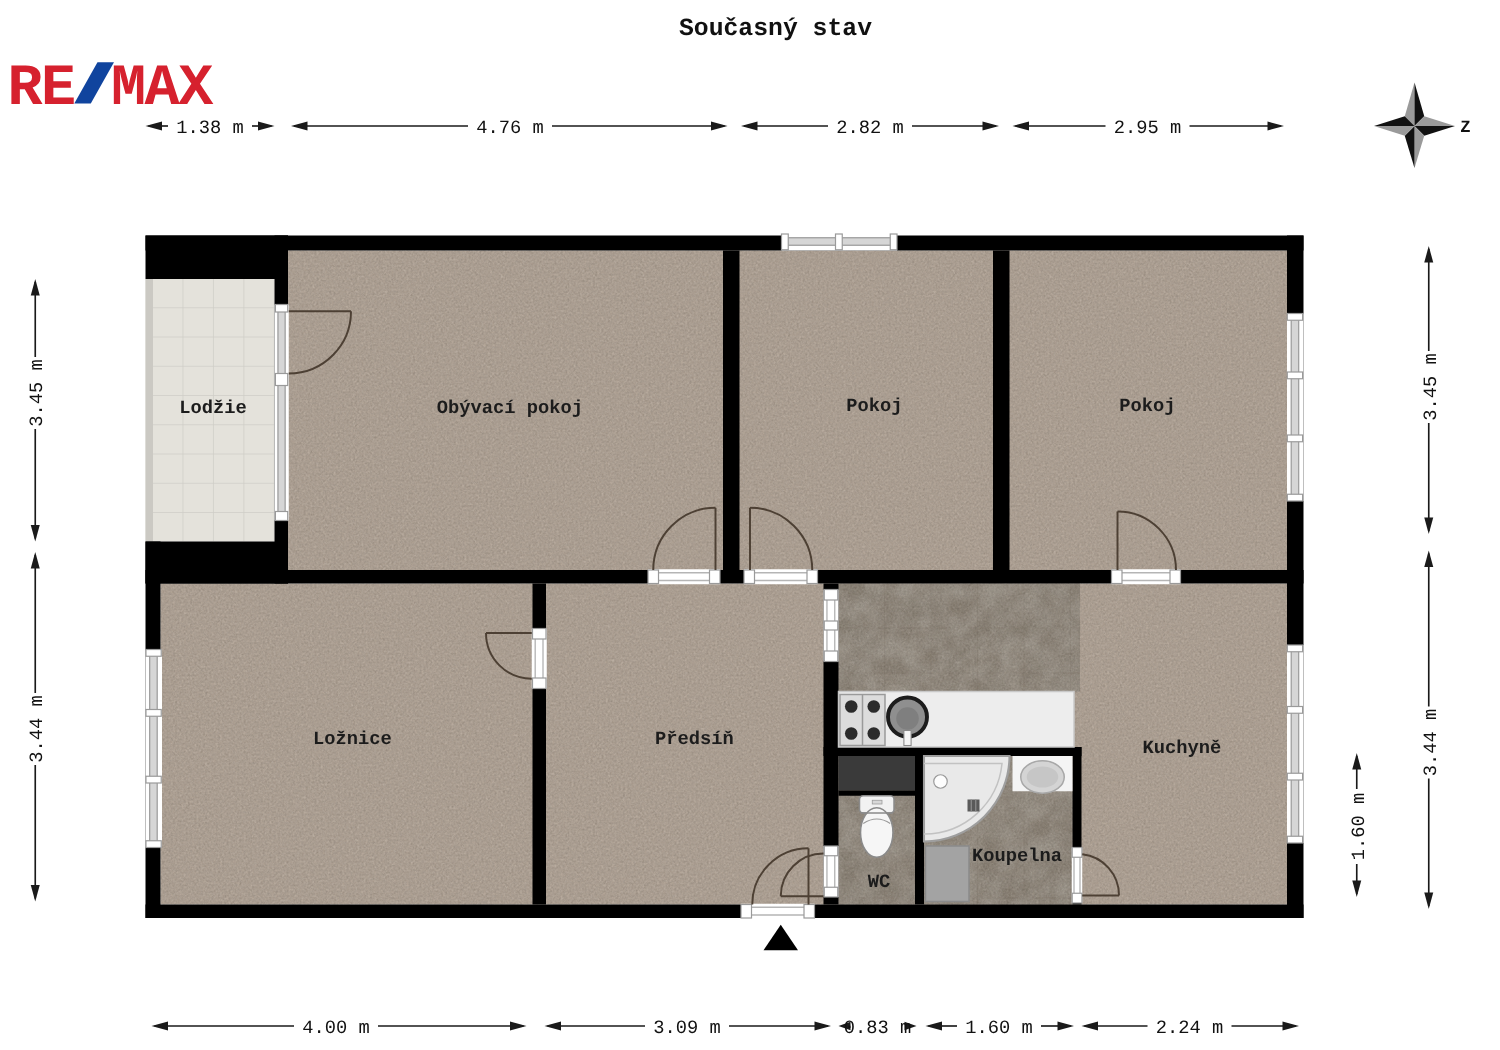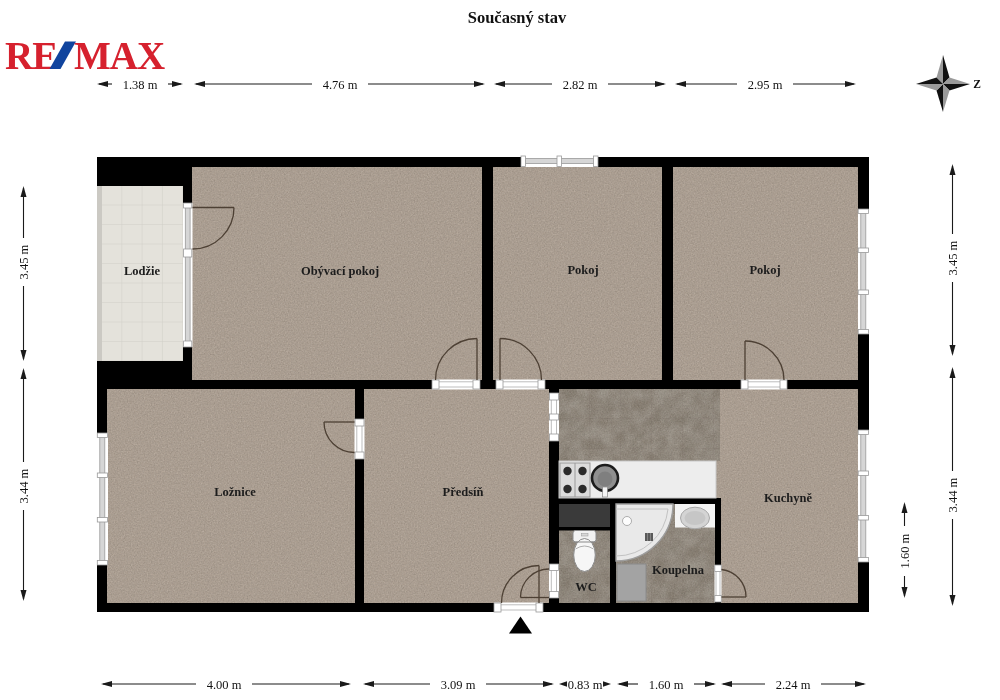--- a/index.html
+++ b/index.html
@@ -1,16 +1,16 @@
 <!DOCTYPE html>
 <html><head>
 <meta charset="utf-8">
 <style>
 html,body{margin:0;padding:0;background:#fff;}
-#page{position:relative;width:1000px;height:700px;background:#fff;font-family:Liberation Serif, serif;}
+#page{position:relative;width:1000px;height:700px;background:#fff;font-family:Liberation Mono, monospace;}
 </style>
 </head>
 <body>
 <div id="page">
 <svg width="1000" height="700" viewBox="0 0 1000 700">
 <defs>
 <filter id="grainD" x="0%" y="0%" width="100%" height="100%">
   <feTurbulence type="fractalNoise" baseFrequency="0.7" numOctaves="2" seed="7"></feTurbulence>
   <feColorMatrix type="matrix" values="0 0 0 0 0  0 0 0 0 0  0 0 0 0 0  0.8 0.8 0.8 0 -0.75"></feColorMatrix>
 </filter>

